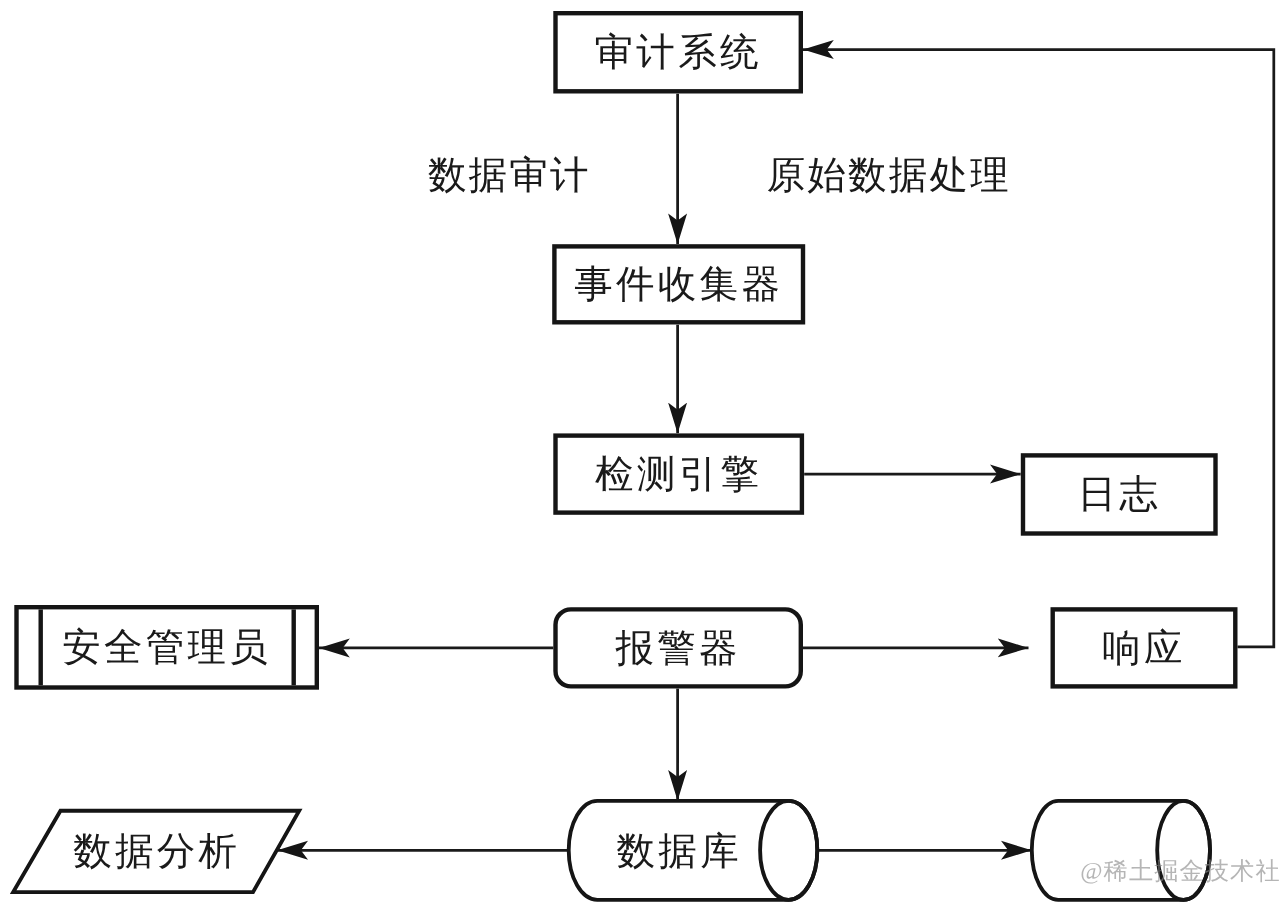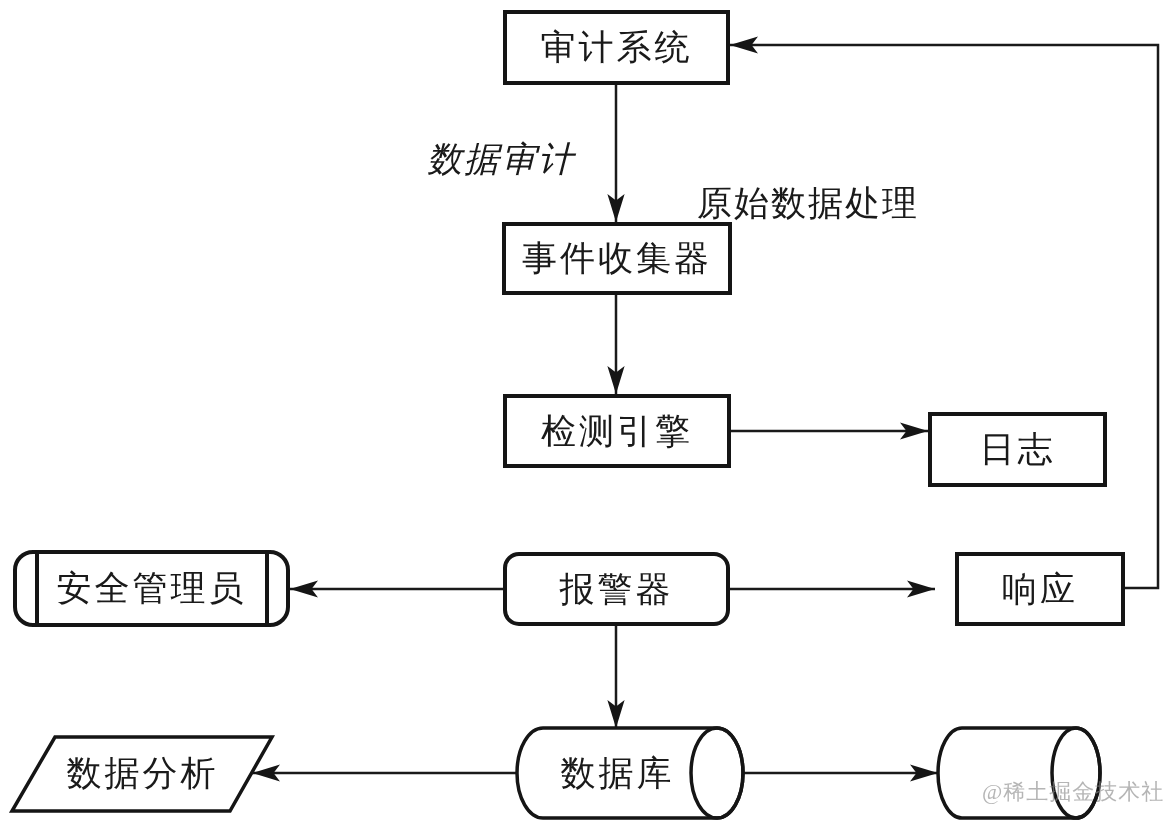--- a/index.html
+++ b/index.html
@@ -87,27 +87,27 @@
   </div>
 
   <div class="node" style="left:503px;top:552px;width:227px;height:74px;border-radius:16px;">
     <span>报警器</span>
   </div>
 
   <div class="node" style="left:955px;top:552px;width:170px;height:74px;justify-content:center;">
     <span>响应</span>
   </div>
 
-  <div class="node" style="left:13px;top:550px;width:277px;height:77px;border-radius:20px;">
+  <div class="node" style="left:13px;top:550px;width:277px;height:77px;">
     <div class="vbar" style="left:18px;"></div>
     <div class="vbar" style="left:248px;"></div>
     <span>安全管理员</span>
   </div>
 
   <div class="shape-label" style="left:505px;top:750px;width:225px;">数据库</div>
   <div class="shape-label" style="left:30px;top:750px;width:225px;">数据分析</div>
 
-  <div class="floating-label" style="left:416px;top:136px;width:170px;font-style:italic;">数据审计</div>
-  <div class="floating-label" style="left:683px;top:136px;width:250px;margin-top:44px;">原始数据处理</div>
+  <div class="floating-label" style="left:378px;top:136px;width:170px;">数据审计</div>
+  <div class="floating-label" style="left:683px;top:136px;width:250px;">原始数据处理</div>
 
   <div class="watermark">@稀土掘金技术社区</div>
 
 </div>
 
 </body></html>

